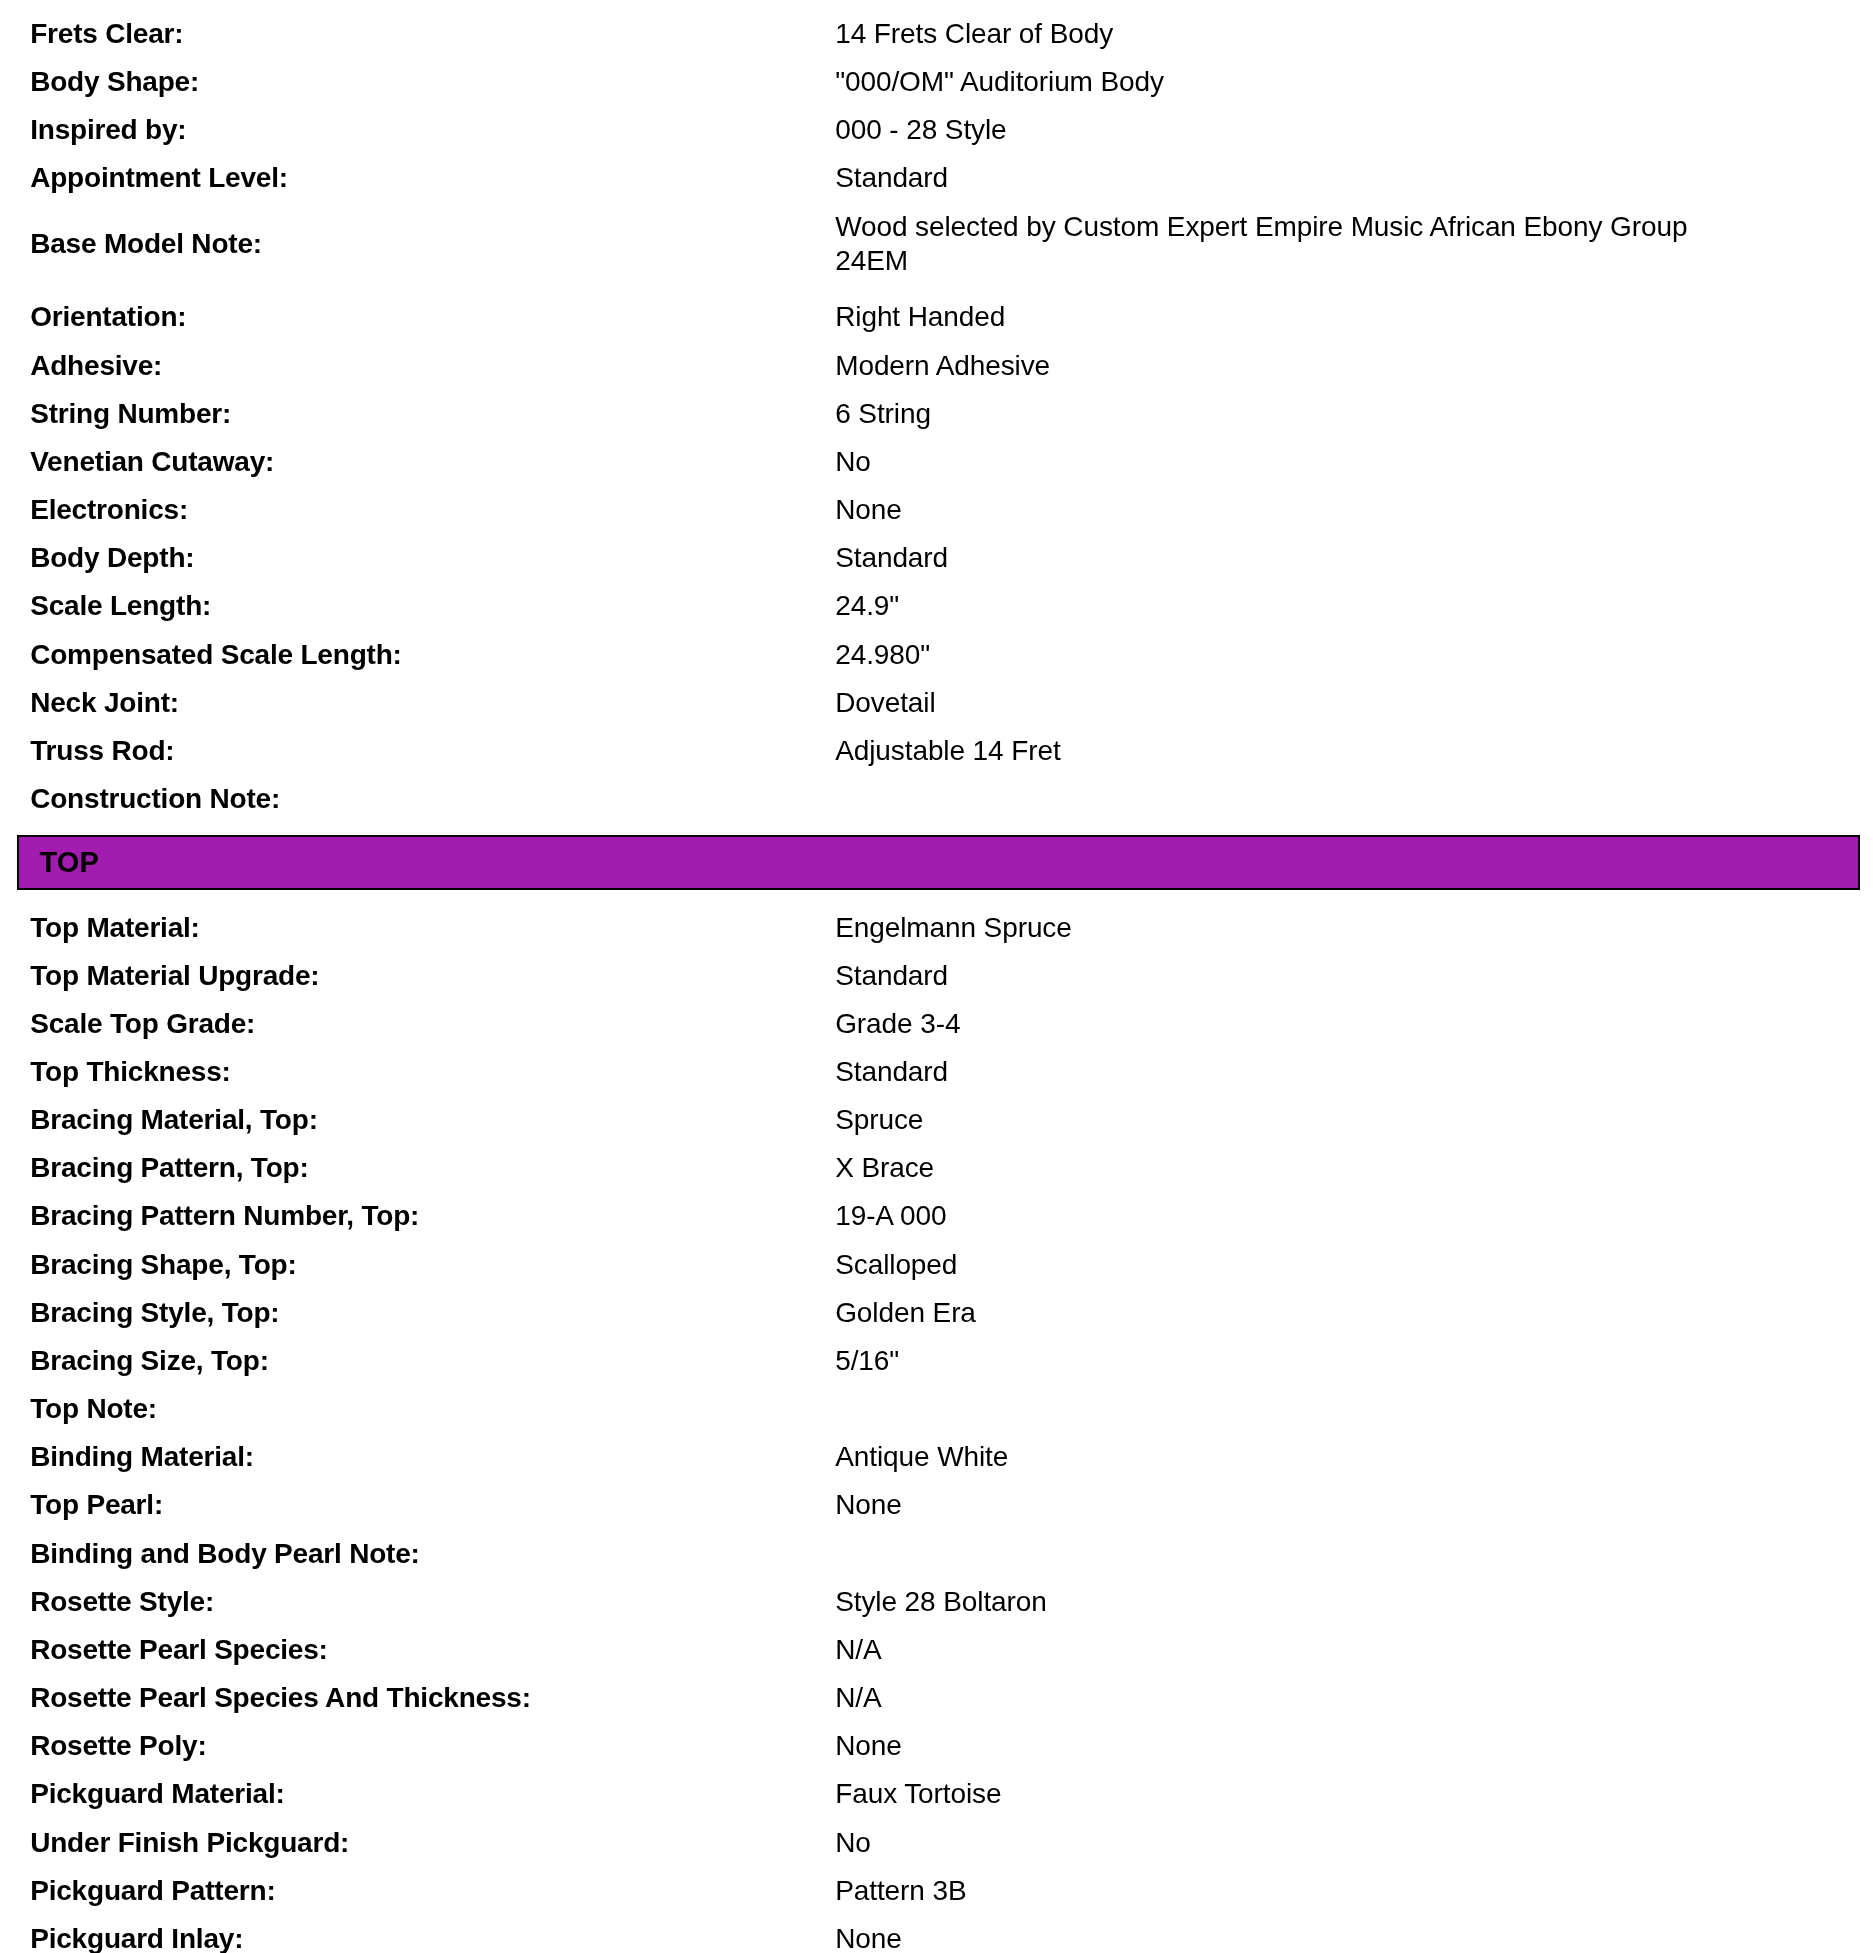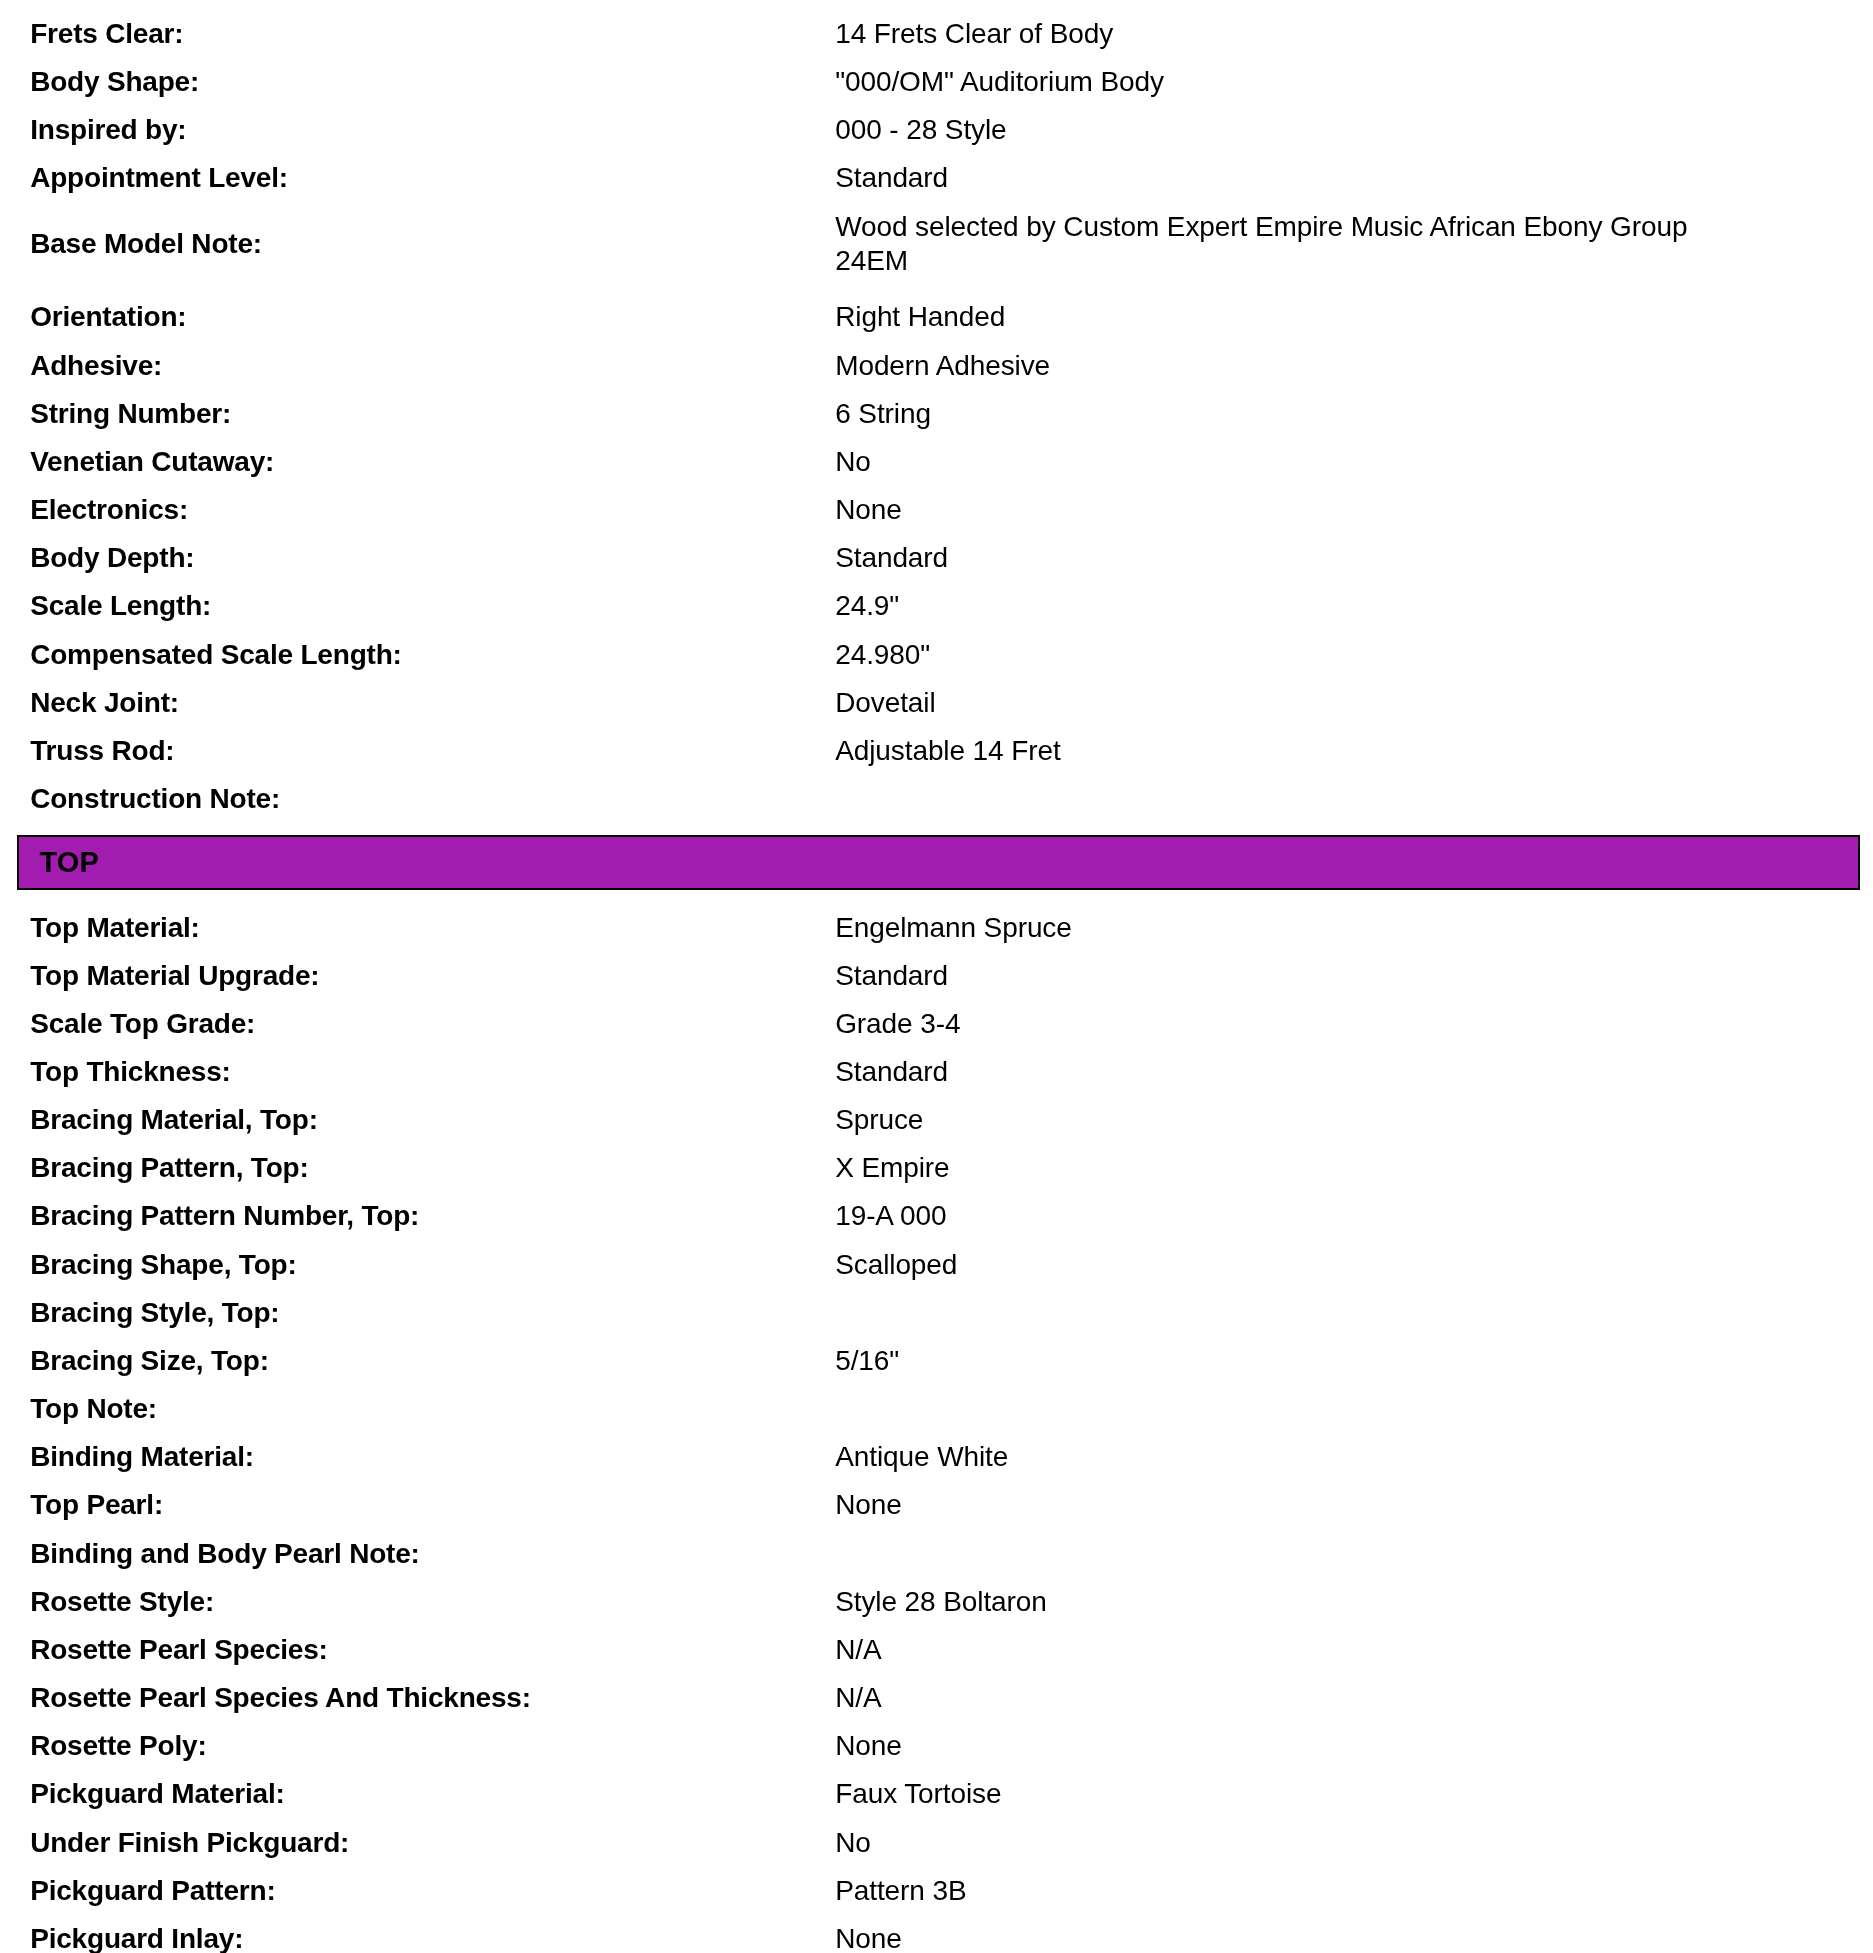--- a/index.html
+++ b/index.html
@@ -155,32 +155,33 @@
     <div class="spec-row">
       <div class="spec-label">Top Thickness:</div>
       <div class="spec-value">Standard</div>
     </div>
     <div class="spec-row">
       <div class="spec-label">Bracing Material, Top:</div>
       <div class="spec-value">Spruce</div>
     </div>
     <div class="spec-row">
       <div class="spec-label">Bracing Pattern, Top:</div>
-      <div class="spec-value">X Empire</div>
+      <div class="spec-value">X Brace</div>
     </div>
     <div class="spec-row">
       <div class="spec-label">Bracing Pattern Number, Top:</div>
       <div class="spec-value">19-A 000</div>
     </div>
     <div class="spec-row">
       <div class="spec-label">Bracing Shape, Top:</div>
       <div class="spec-value">Scalloped</div>
     </div>
     <div class="spec-row">
       <div class="spec-label">Bracing Style, Top:</div>
+      <div class="spec-value">Golden Era</div>
     </div>
     <div class="spec-row">
       <div class="spec-label">Bracing Size, Top:</div>
       <div class="spec-value">5/16"</div>
     </div>
     <div class="spec-row">
       <div class="spec-label">Top Note:</div>
       <div class="spec-value"></div>
     </div>
     <div class="spec-row">

